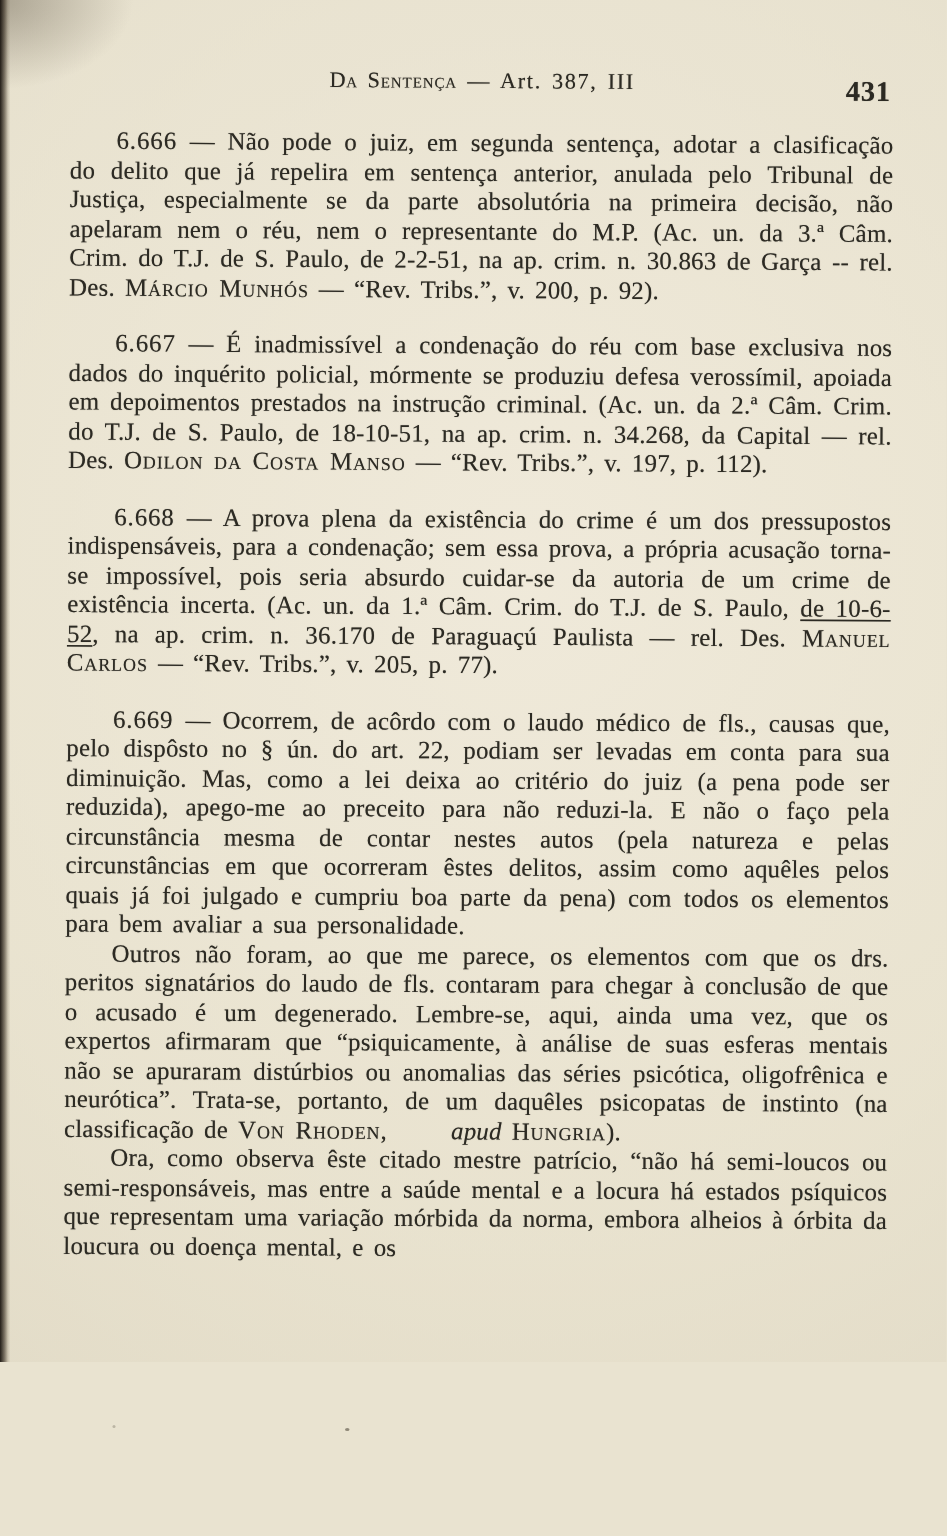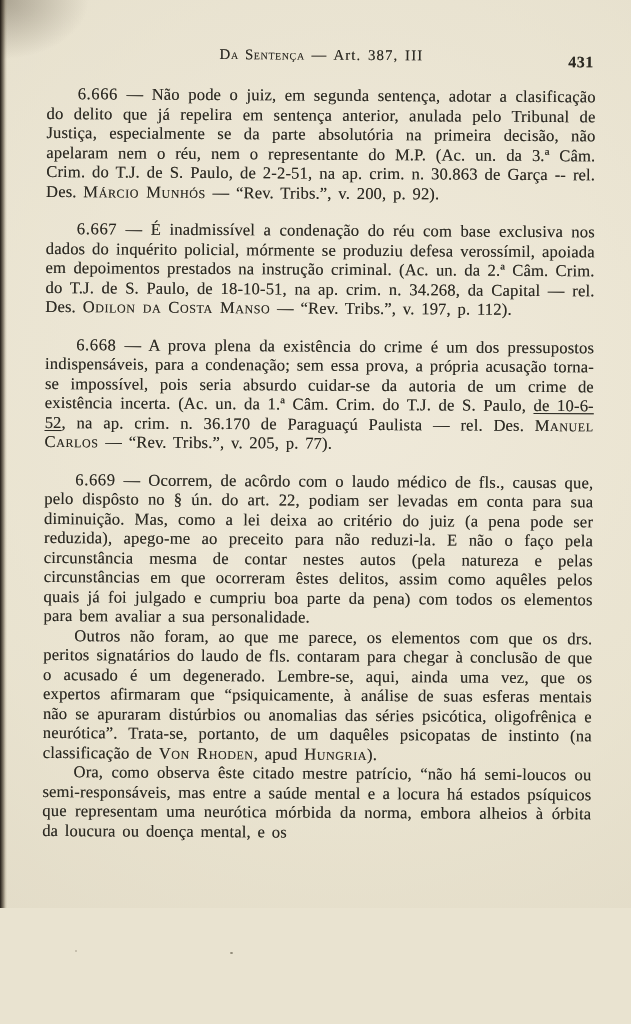--- a/index.html
+++ b/index.html
@@ -39,27 +39,27 @@
     letter-spacing:0.15px;word-spacing:2.4px;
     text-shadow:0 0 0.55px rgba(44,42,35,0.55);
   }
   .running-header{position:relative;height:22px;margin-bottom:13px;}
   .header-title{
     position:absolute;left:0;right:0;text-align:center;
     font-size:14.8px;letter-spacing:1.1px;word-spacing:2px;
   }
   .page-number{
     position:absolute;right:2px;top:5px;
-    font-size:16px;font-weight:700;letter-spacing:0.5px;
+    font-size:19px;font-weight:700;letter-spacing:0.5px;
   }
   .para{margin:0;text-indent:31px;}
   .para.gap{margin-top:18px;}
   .num{font-weight:400;letter-spacing:0.6px;}
   .sc{font-variant:small-caps;letter-spacing:0.6px;}
-  .it{}
+  .it{font-style:italic;margin-left:36px;}
   .u-mark{text-decoration:underline;text-underline-offset:2px;text-decoration-thickness:1px;}
 </style>
 </head>
 <body>
 
 <div class="page">
   <div class="left-edge"></div>
   <div class="corner-shade"></div>
   <div class="speck s1"></div>
   <div class="speck s2"></div>
@@ -75,16 +75,16 @@
     <p class="para gap"><b class="num">6.666</b><span> — Não pode o juiz, em segunda sentença, adotar a clasificação do delito que já repelira em sentença anterior, anulada pelo Tribunal de Justiça, especialmente se da parte absolutória na primeira decisão, não apelaram nem o réu, nem o representante do M.P. (Ac. un. da 3.ª Câm. Crim. do T.J. de S. Paulo, de 2-2-51, na ap. crim. n. 30.863 de Garça -- rel. Des. </span><span class="sc">Márcio Munhós</span><span> — “Rev. Tribs.”, v. 200, p. 92).</span></p>
 
     <p class="para gap"><b class="num">6.667</b><span> — É inadmissível a condenação do réu com base exclusiva nos dados do inquérito policial, mórmente se produziu defesa verossímil, apoiada em depoimentos prestados na instrução criminal. (Ac. un. da 2.ª Câm. Crim. do T.J. de S. Paulo, de 18-10-51, na ap. crim. n. 34.268, da Capital — rel. Des. </span><span class="sc">Odilon da Costa Manso</span><span> — “Rev. Tribs.”, v. 197, p. 112).</span></p>
 
     <p class="para gap"><b class="num">6.668</b><span> — A prova plena da existência do crime é um dos pressupostos indispensáveis, para a condenação; sem essa prova, a própria acusação torna-se impossível, pois seria absurdo cuidar-se da autoria de um crime de existência incerta. (Ac. un. da 1.ª Câm. Crim. do T.J. de S. Paulo, </span><span class="u-mark">de 10-6-52</span><span>, na ap. crim. n. 36.170 de Paraguaçú Paulista — rel. Des. </span><span class="sc">Manuel Carlos</span><span> — “Rev. Tribs.”, v. 205, p. 77).</span></p>
 
     <p class="para gap"><b class="num">6.669</b><span> — Ocorrem, de acôrdo com o laudo médico de fls., causas que, pelo dispôsto no § ún. do art. 22, podiam ser levadas em conta para sua diminuição.  Mas, como a lei deixa ao critério do juiz (a pena pode ser reduzida), apego-me ao preceito para não reduzi-la.  E não o faço pela circunstância mesma de contar nestes autos (pela natureza e pelas circunstâncias em que ocorreram êstes delitos, assim como aquêles pelos quais já foi julgado e cumpriu boa parte da pena) com todos os elementos para bem avaliar a sua personalidade.</span></p>
 
     <p class="para"><span>Outros não foram, ao que me parece, os elementos com que os drs. peritos signatários do laudo de fls. contaram para chegar à conclusão de que o acusado é um degenerado.  Lembre-se, aqui, ainda uma vez, que os expertos afirmaram que “psiquicamente, à análise de suas esferas mentais não se apuraram distúrbios ou anomalias das séries psicótica, oligofrênica e neurótica”.  Trata-se, portanto, de um daquêles psicopatas de instinto (na classificação de </span><span class="sc">Von Rhoden</span><span>, </span><span class="it">apud </span><span class="sc">Hungria</span><span>).</span></p>
 
-    <p class="para"><span>Ora, como observa êste citado mestre patrício, “não há semi-loucos ou semi-responsáveis, mas entre a saúde mental e a locura há estados psíquicos que representam uma neurótica mórbida da norma, embora alheios à órbita da loucura ou doença mental, e os</span></p>
+    <p class="para"><span>Ora, como observa êste citado mestre patrício, “não há semi-loucos ou semi-responsáveis, mas entre a saúde mental e a locura há estados psíquicos que representam uma variação mórbida da norma, embora alheios à órbita da loucura ou doença mental, e os</span></p>
 
   </div>
 </div>
 
 </body></html>

